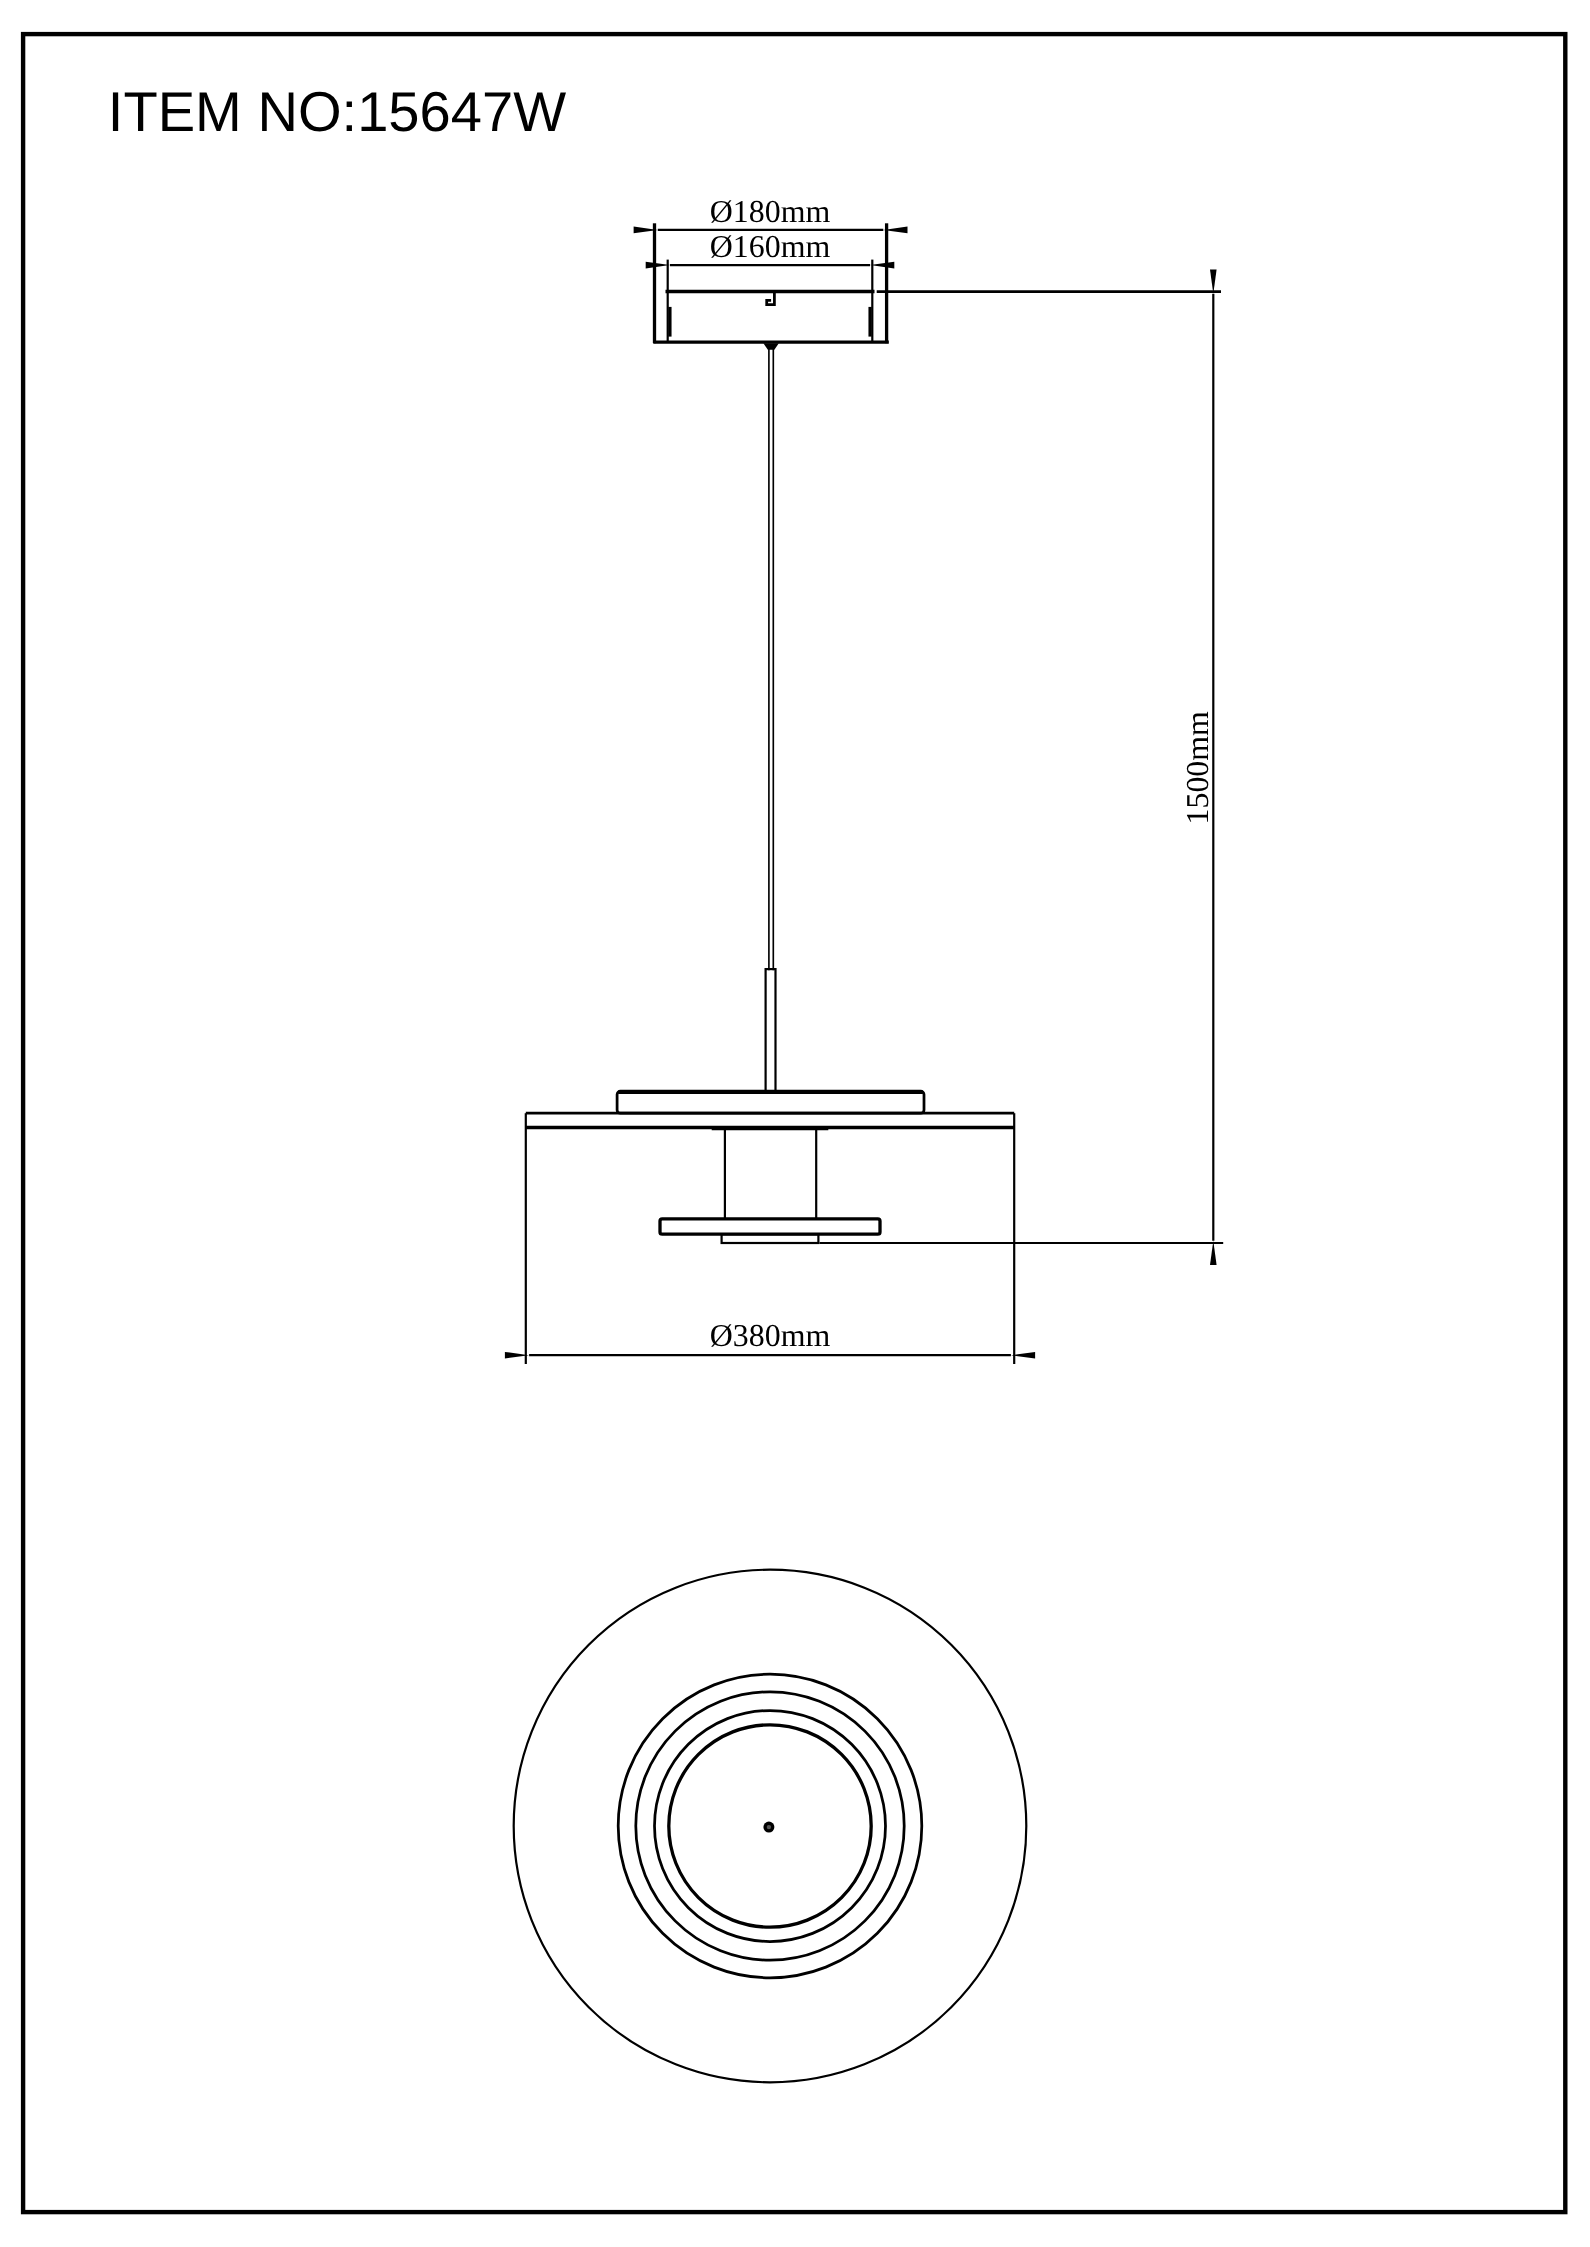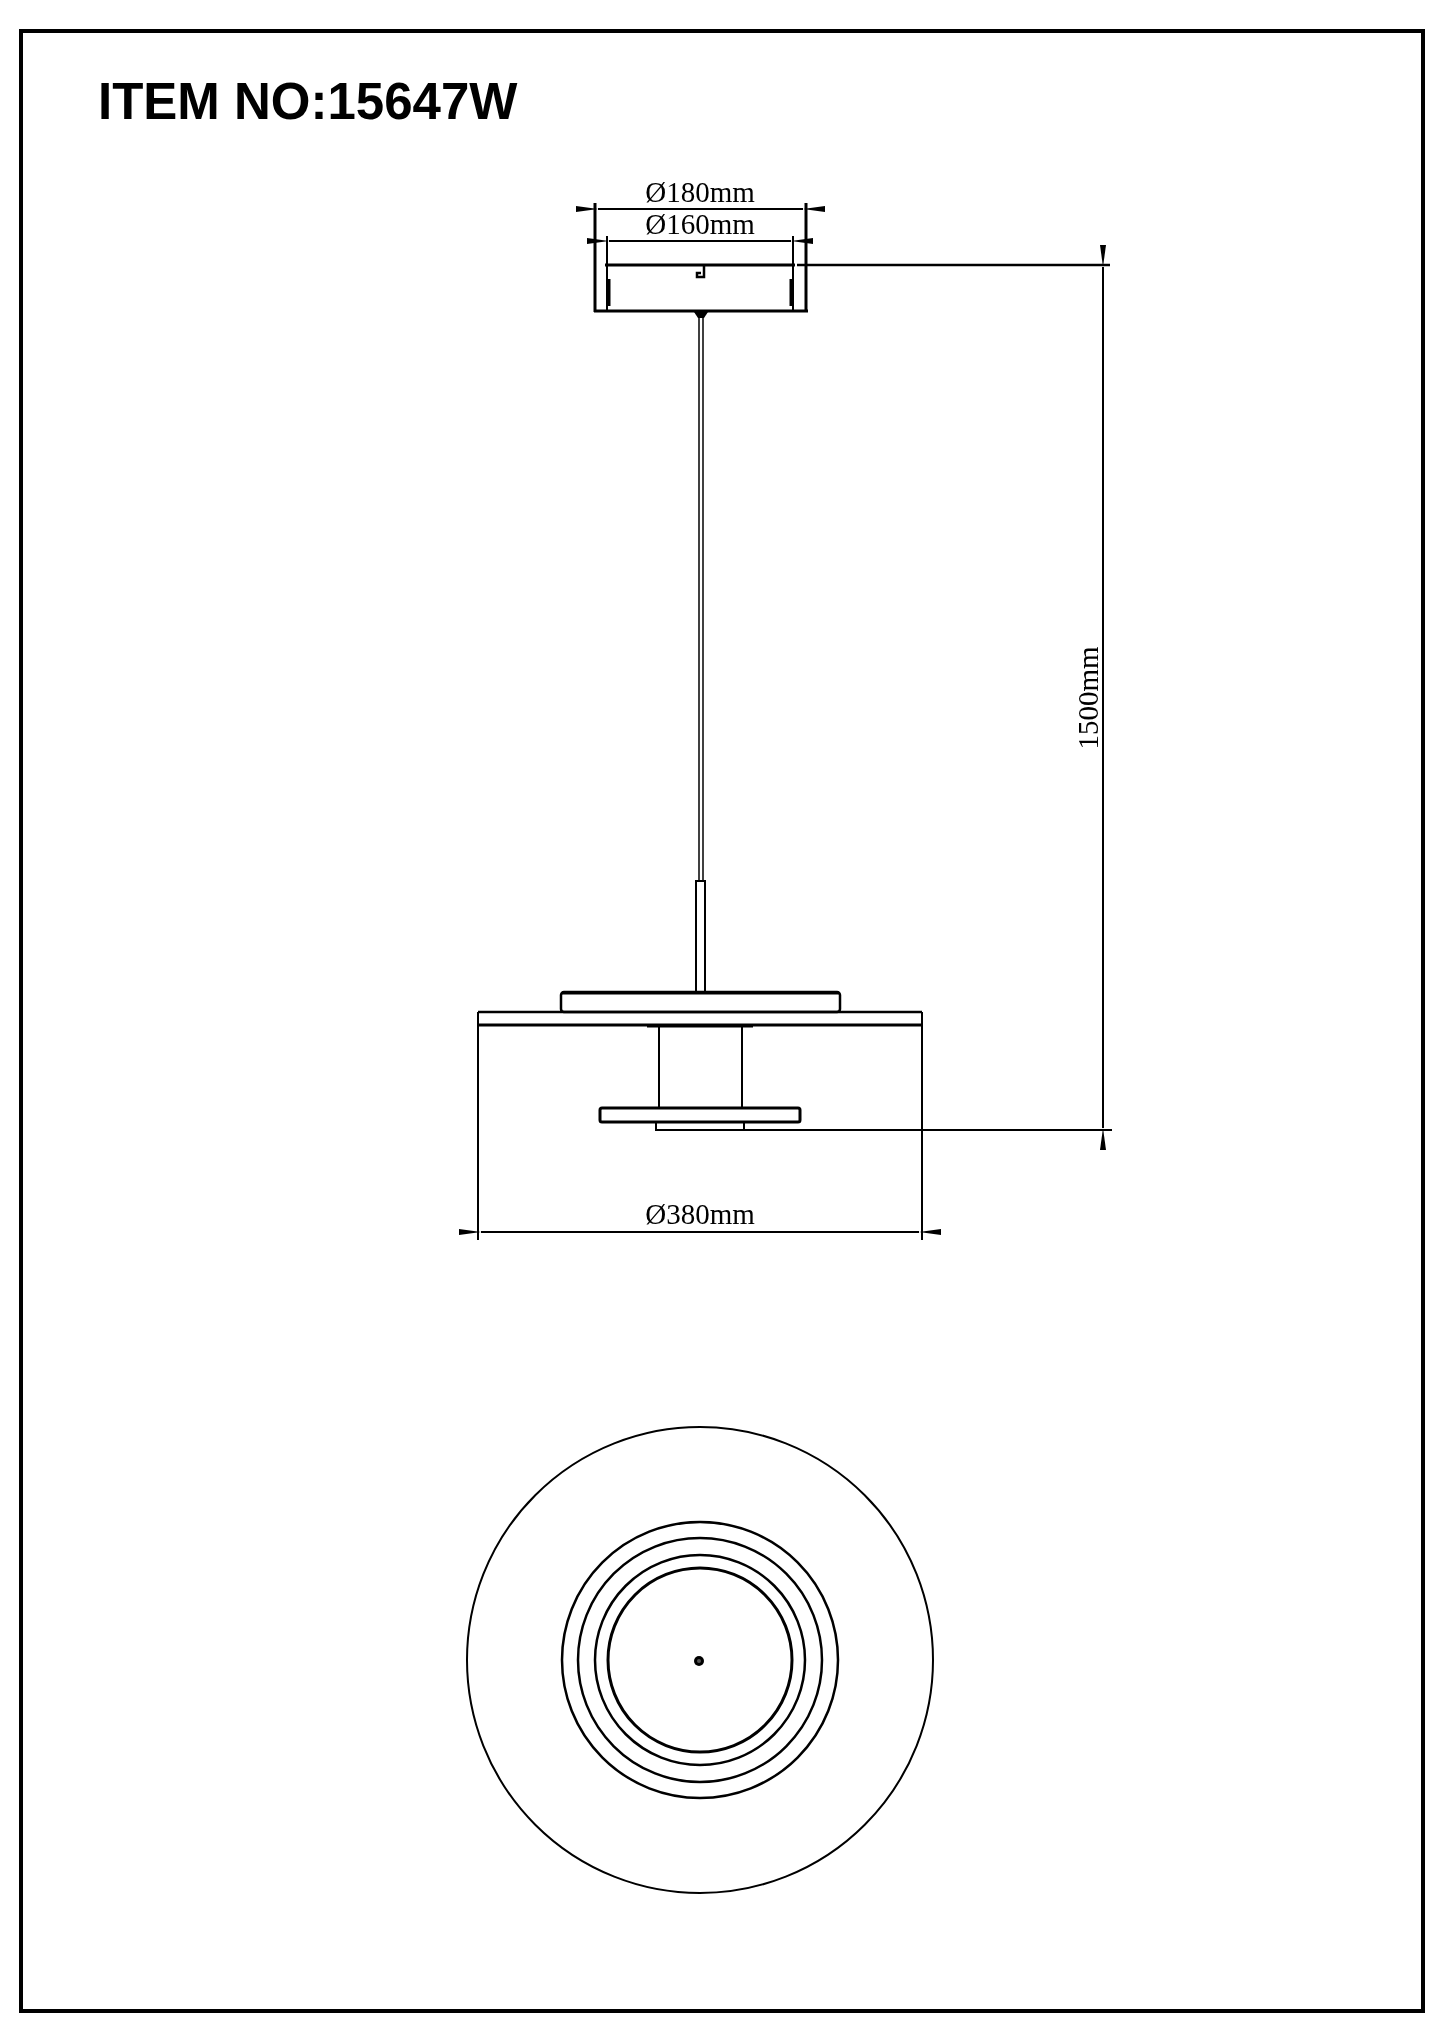--- a/index.html
+++ b/index.html
@@ -3,21 +3,20 @@
   <meta charset="utf-8">
   <style>
     html, body { margin: 0; padding: 0; background: #ffffff; }
     body { width: 1445px; height: 2043px; position: relative; overflow: hidden; }
     #sheet { position: absolute; left: 0; top: 0; width: 1445px; height: 2043px; }
     .title {
       position: absolute; left: 98px; top: 74px;
       font-family: "Liberation Sans", sans-serif;
       font-size: 51px; line-height: 56px; color: #000; letter-spacing: 0px;
       white-space: nowrap;
-      font-weight: bold;
     }
     svg text { font-family: "Liberation Serif", serif; fill: #000; }
     .ln { stroke: #000; fill: none; }
   </style>
 </head>
 <body>
 
 <div id="sheet">
   <div class="title">ITEM NO:15647W</div>
 

